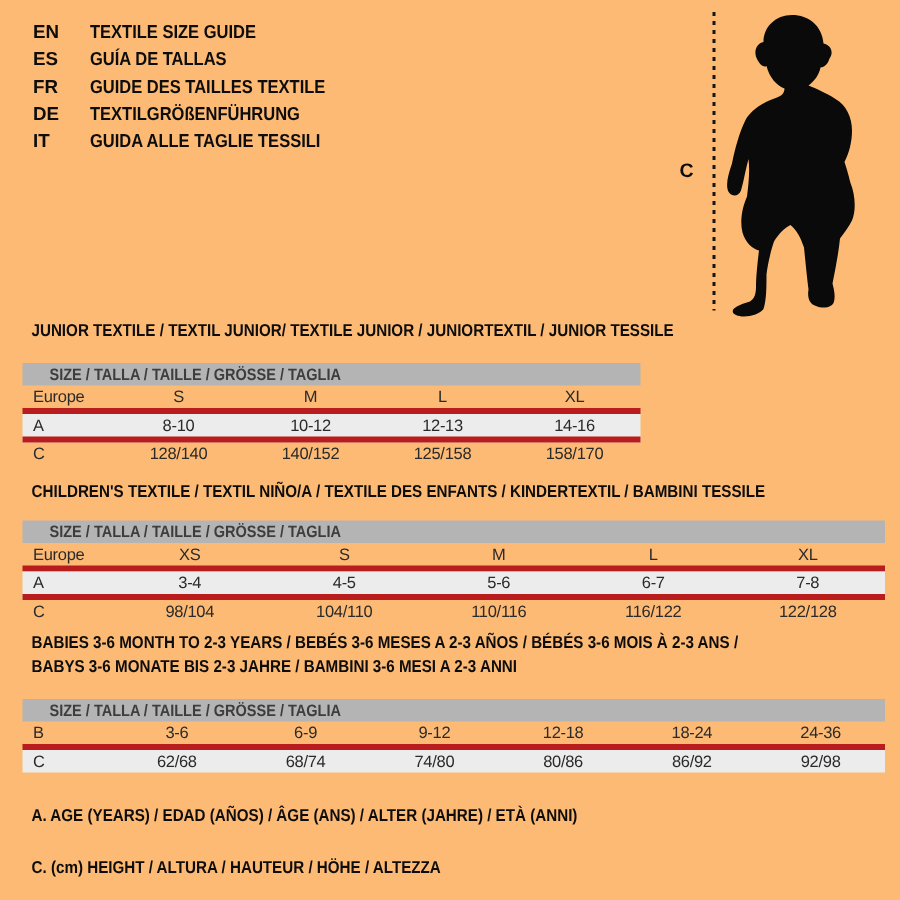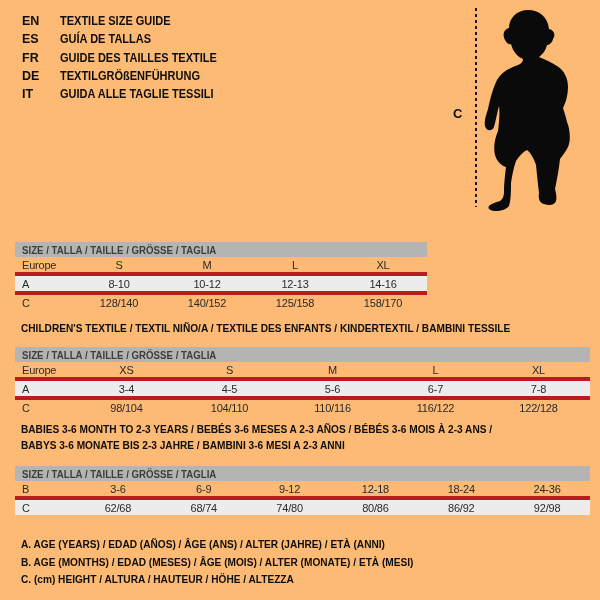--- a/index.html
+++ b/index.html
@@ -30,21 +30,21 @@
   #t3-title-1{top:423px;}
   #t3-title-2{top:439px;}
 
   .grid-wrap{position:absolute;left:15px;}
   #t1-grid{top:242px;width:412px;}
   #t2-grid{top:347px;width:575px;}
   #t3-grid{top:466px;width:575px;}
 
   .size-bar{
     height:15px;background:#b4b4b4;display:flex;align-items:center;
-    padding-left:7px;font-size:11px;font-weight:bold;color:#3d3d3d;
+    padding-left:18px;font-size:11px;font-weight:bold;color:#3d3d3d;
   }
   .grid{
     display:grid;height:15px;align-items:center;
     font-size:11px;color:#2a2a2a;border-bottom:4px solid #b91c1c;
   }
   .grid:last-child{border-bottom:none;}
   .cols4{grid-template-columns:60px repeat(4,1fr);}
   .cols5{grid-template-columns:60px repeat(5,1fr);}
   .cols6{grid-template-columns:60px repeat(6,1fr);}
   .grid > span{text-align:center;letter-spacing:-0.2px;}
@@ -122,20 +122,23 @@
       C83,96 85,89 85,81
       C85,72 81,64 74,60
       C68,56 61,53 56,51
       C60,48 63,44 64,39
       C66,39 69,37 70,33
       C73,29 71,24 66,23
       C65,11 56,4 45,4 Z"></path>
     <ellipse cx="70" cy="100" rx="6.5" ry="9" transform="rotate(18 70 100)"></ellipse>
   </svg>
 
+  <div class="tbl-title" id="t1-title">
+    <span class="cond">JUNIOR TEXTILE / TEXTIL JUNIOR/ TEXTILE JUNIOR / JUNIORTEXTIL / JUNIOR TESSILE</span>
+  </div>
   <div class="grid-wrap" id="t1-grid">
     <div class="size-bar">
       <span class="cond">SIZE / TALLA / TAILLE / GRÖSSE / TAGLIA</span>
     </div>
     <div class="grid cols4">
       <span class="rowlabel">Europe</span>
       <span>S</span>
       <span>M</span>
       <span>L</span>
       <span>XL</span>
@@ -215,20 +218,17 @@
       <span>74/80</span>
       <span>80/86</span>
       <span>86/92</span>
       <span>92/98</span>
     </div>
   </div>
 
   <div class="footnote" id="fn-a">
     <span class="cond">A. AGE (YEARS) / EDAD (AÑOS) / ÂGE (ANS) / ALTER (JAHRE) / ETÀ (ANNI)</span>
   </div>
-  <div class="footnote" id="fn-b">
-    <span class="cond">B. AGE (MONTHS) / EDAD (MESES) / ÂGE (MOIS) / ALTER (MONATE) / ETÀ (MESI)</span>
-  </div>
   <div class="footnote" id="fn-c">
     <span class="cond">C. (cm) HEIGHT / ALTURA / HAUTEUR / HÖHE / ALTEZZA</span>
   </div>
 
 </div>
 
 </body></html>

